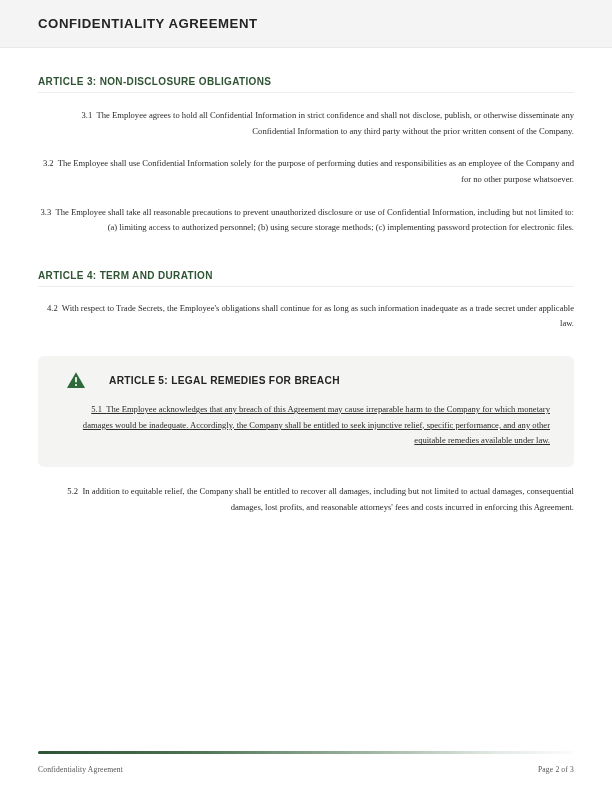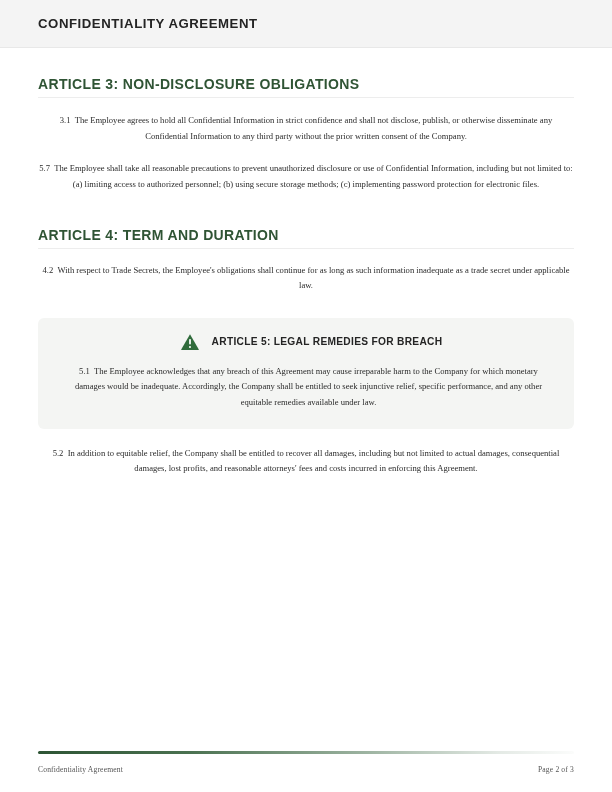--- a/index.html
+++ b/index.html
@@ -37,38 +37,38 @@
   
   .page-body {
     padding: 0 38px;
     box-sizing: border-box;
     width: 612px;
   }
 
   
   .article-heading {
     font-family: "Liberation Sans", sans-serif;
-    font-size: 14px;
+    font-size: 10px;
     font-weight: 700;
     letter-spacing: 0.35px;
     color: #2f5434;
     padding-bottom: 5px;
     border-bottom: 1px solid #ededed;
     margin: 0;
   }
   .heading-block-1 { margin-top: 28px; }
   .heading-block-2 { margin-top: 34px; }
 
   
   .clause {
     font-family: "Liberation Serif", serif;
     font-size: 8.6px;
     line-height: 1.82;
     color: #2b2b2b;
-    text-align: center;
+    text-align: right;
     margin: 0;
   }
   .clause-gap-first { margin-top: 15px; }
   .clause-gap      { margin-top: 17px; }
   .clause-gap-tight{ margin-top: 14px; }
 
   .clause-num {
     font-family: "Liberation Serif", serif;
     font-weight: 400;
   }
@@ -78,43 +78,42 @@
     margin-top: 24px;
     background: #f4f5f3;
     border-radius: 6px;
     padding: 14px 18px 18px 18px;
     box-sizing: border-box;
     width: 100%;
   }
   .callout-head {
     display: flex;
     align-items: center;
-    gap: 12px;
+    gap: 23px;
     padding-left: 10px;
-    justify-content: center;
   }
   .warn-icon {
     width: 20px;
     height: 20px;
     flex: 0 0 20px;
     display: block;
   }
   .callout-title {
     font-family: "Liberation Sans", sans-serif;
     font-size: 10.2px;
     font-weight: 700;
     letter-spacing: 0.3px;
     color: #242424;
   }
   .callout-body {
     margin-top: 12px;
     padding-left: 11px;
     padding-right: 6px;
   }
-  .callout-body .clause { margin: 0; }
+  .callout-body .clause { margin: 0; text-decoration: underline; }
 
   
   .page-footer {
     position: absolute;
     left: 0;
     bottom: 0;
     width: 612px;
     padding: 0 38px 18px 38px;
     box-sizing: border-box;
   }
@@ -144,23 +143,27 @@
 <div class="page-body">
 
   <div>
     <div class="article-heading heading-block-1">ARTICLE 3: NON-DISCLOSURE OBLIGATIONS</div>
 
     <p class="clause clause-gap-first">
       <span class="clause-num">3.1</span>&nbsp;
       <span>The Employee agrees to hold all Confidential Information in strict confidence and shall not disclose, publish, or otherwise disseminate any Confidential Information to any third party without the prior written consent of the Company.</span>
     </p>
 
-
     <p class="clause clause-gap">
-      <span class="clause-num">5.7</span>&nbsp;
+      <span class="clause-num">3.2</span>&nbsp;
+      <span>The Employee shall use Confidential Information solely for the purpose of performing duties and responsibilities as an employee of the Company and for no other purpose whatsoever.</span>
+    </p>
+
+    <p class="clause clause-gap">
+      <span class="clause-num">3.3</span>&nbsp;
       <span>The Employee shall take all reasonable precautions to prevent unauthorized disclosure or use of Confidential Information, including but not limited to: (a) limiting access to authorized personnel; (b) using secure storage methods; (c) implementing password protection for electronic files.</span>
     </p>
 
   </div>
 
   <div>
     <div class="article-heading heading-block-2">ARTICLE 4: TERM AND DURATION</div>
 
 
     <p class="clause clause-gap-tight">

